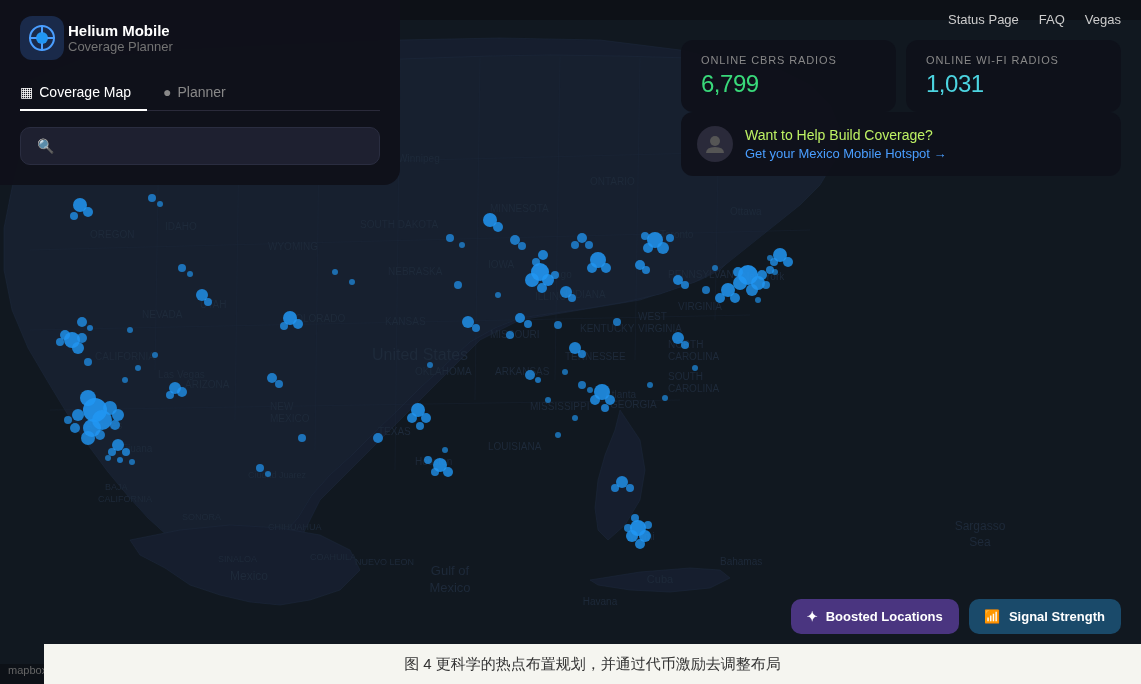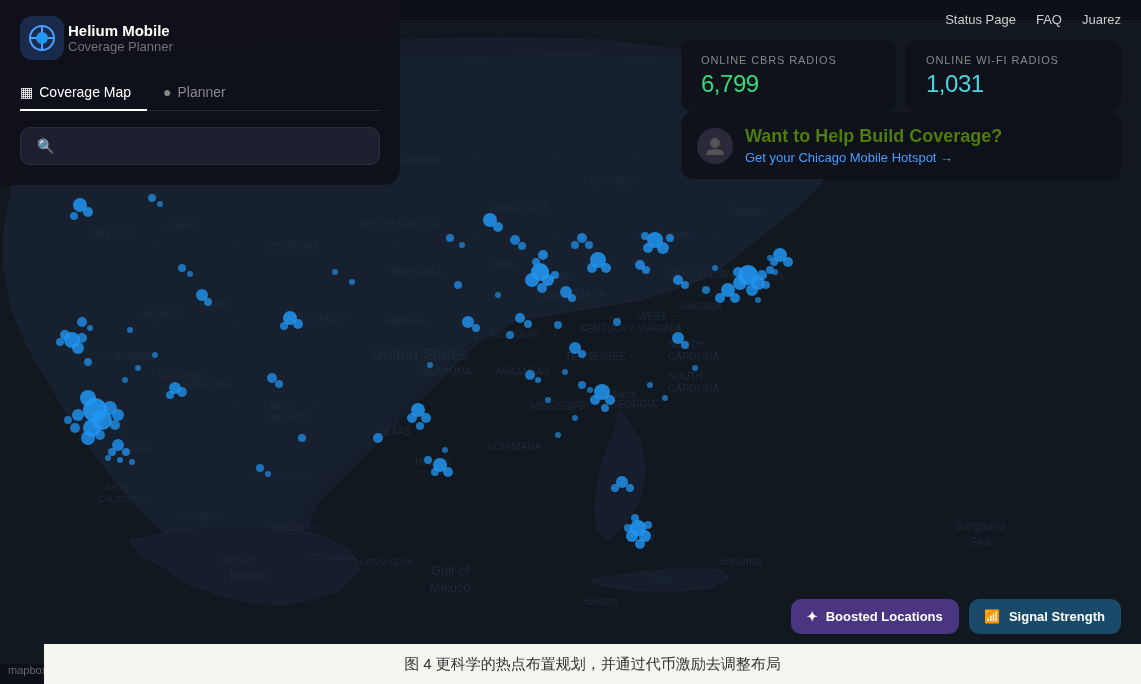--- a/index.html
+++ b/index.html
@@ -216,23 +216,23 @@
       justify-content: center;
     }
 
     #hotspot-text {
       display: flex;
       flex-direction: column;
       gap: 3px;
     }
 
     #hotspot-title {
-      color: #4d7c0f;
-      font-size: 18px;
-      font-weight: 700;
+      color: #bef264;
+      font-size: 14px;
+      font-weight: 400;
     }
 
     #hotspot-link {
       color: #4a9eff;
       font-size: 13px;
       cursor: pointer;
     }
 
     
     #bottom-right-buttons {
@@ -636,21 +636,21 @@
 
     <circle cx="260" cy="448" r="4" fill="#2196f3" opacity="0.7"></circle>
     <circle cx="268" cy="454" r="3" fill="#2196f3" opacity="0.65"></circle>
 
   </svg>
 </div>
 
 <div id="top-nav">
   <a class="nav-link">Status Page</a>
   <a class="nav-link">FAQ</a>
-  <a class="nav-link">Juarez</a>
+  <a class="nav-link">Vegas</a>
 </div>
 
 <div id="left-panel">
   <div id="logo-area">
     <div id="logo-icon">
       <svg width="28" height="28" viewBox="0 0 28 28" xmlns="http://www.w3.org/2000/svg">
         <circle cx="14" cy="14" r="12" fill="none" stroke="#4a9eff" stroke-width="2"></circle>
         <circle cx="14" cy="14" r="6" fill="#2196f3"></circle>
         <line x1="14" y1="2" x2="14" y2="8" stroke="#4a9eff" stroke-width="2" stroke-linecap="round"></line>
         <line x1="14" y1="20" x2="14" y2="26" stroke="#4a9eff" stroke-width="2" stroke-linecap="round"></line>
@@ -694,21 +694,21 @@
 
   <div id="hotspot-banner">
     <div id="hotspot-icon">
       <svg width="22" height="22" viewBox="0 0 22 22" xmlns="http://www.w3.org/2000/svg">
         <circle cx="11" cy="8" r="5" fill="#555"></circle>
         <path d="M 2 20 Q 2 14 11 14 Q 20 14 20 20" fill="#555"></path>
       </svg>
     </div>
     <div id="hotspot-text">
       <span id="hotspot-title">Want to Help Build Coverage?</span>
-      <span id="hotspot-link">Get your Chicago Mobile Hotspot →</span>
+      <span id="hotspot-link">Get your Mexico Mobile Hotspot →</span>
     </div>
   </div>
 </div>
 
 <div id="bottom-right-buttons">
   <button class="action-btn btn-boosted">
     <span>✦</span>
     <span>Boosted Locations</span>
   </button>
   <button class="action-btn btn-signal">

